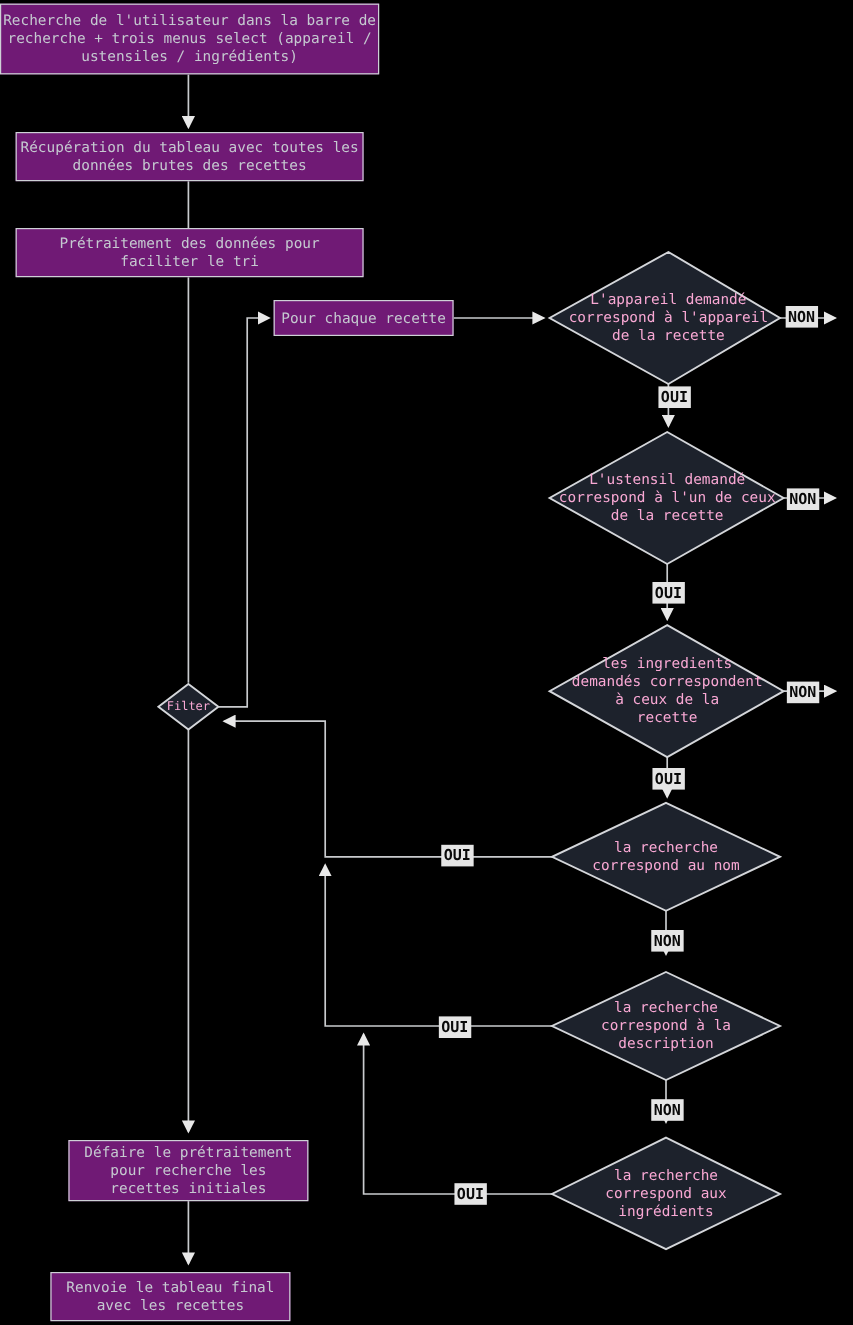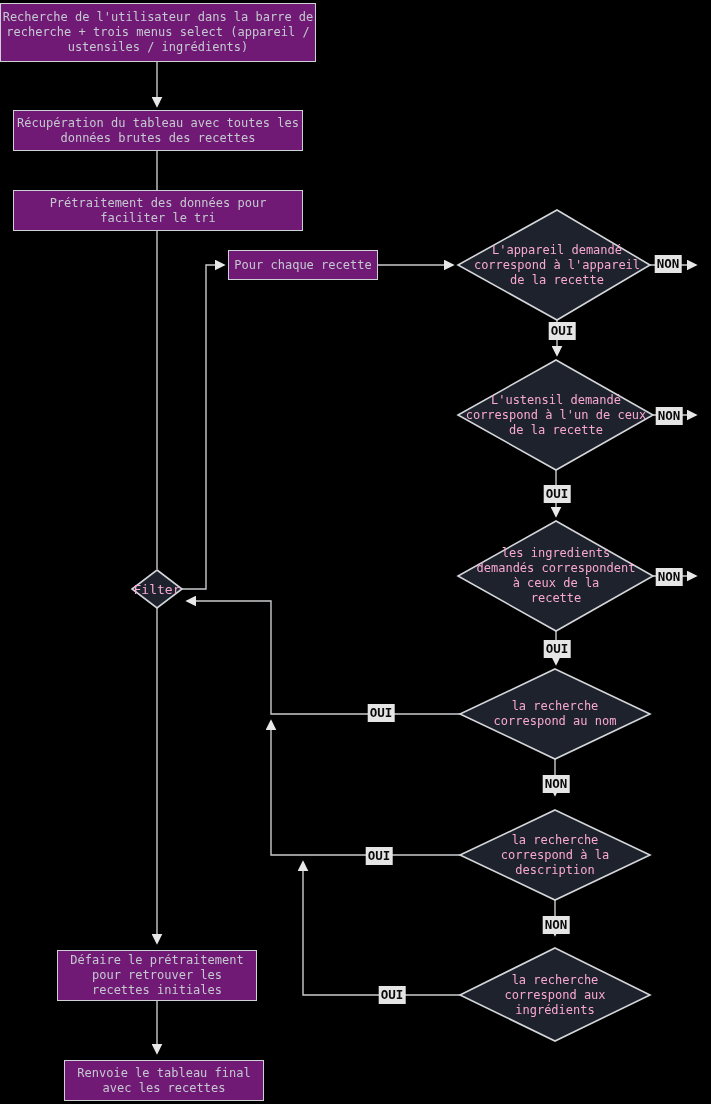--- a/index.html
+++ b/index.html
@@ -38,21 +38,21 @@
   .dlabel {
     position: absolute;
     transform: translate(-50%, -50%);
     color: #f9a8d4;
     font-size: 12px;
     line-height: 15px;
     text-align: center;
     white-space: pre-line;
   }
   .dlabel.small {
-    font-size: 13px;
+    font-size: 10px;
   }
   .elabel {
     position: absolute;
     transform: translate(-50%, -50%);
     background: #e5e5e5;
     color: #0a0a0a;
     font-size: 12.5px;
     font-weight: 600;
     line-height: 16px;
     padding: 1px 2px;
@@ -118,25 +118,25 @@
     <span>Prétraitement des données pour
 faciliter le tri</span>
   </div>
 
   <div class="node" style="left:228px; top:250px; width:150px; height:30px;">
     <span>Pour chaque recette</span>
   </div>
 
   <div class="node" style="left:57px; top:950px; width:200px; height:51px;">
     <span>Défaire le prétraitement
-pour retrouver les
+pour recherche les
 recettes initiales</span>
   </div>
 
-  <div class="node" style="left:64px; top:1060px; width:200px; height:41px;">
+  <div class="node" style="left:42px; top:1060px; width:200px; height:41px;">
     <span>Renvoie le tableau final
 avec les recettes</span>
   </div>
 
   <div class="dlabel" style="left:557px; top:265px; width:230px;">L'appareil demandé
 correspond à l'appareil
 de la recette</div>
 
   <div class="dlabel" style="left:556px; top:415px; width:230px;">L'ustensil demandé
 correspond à l'un de ceux

